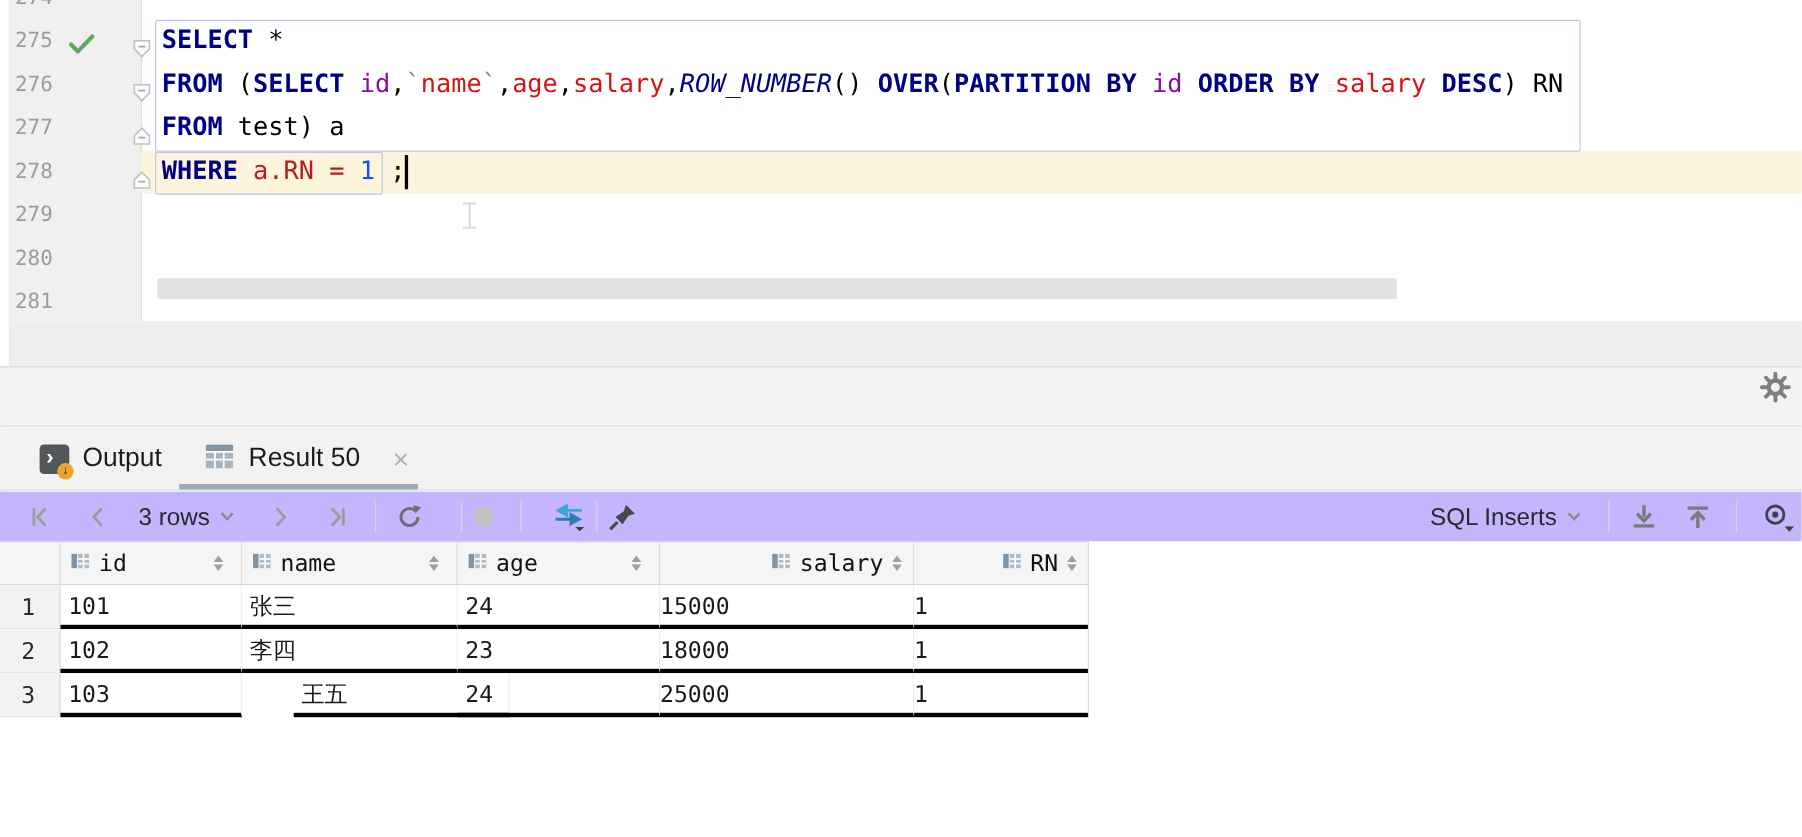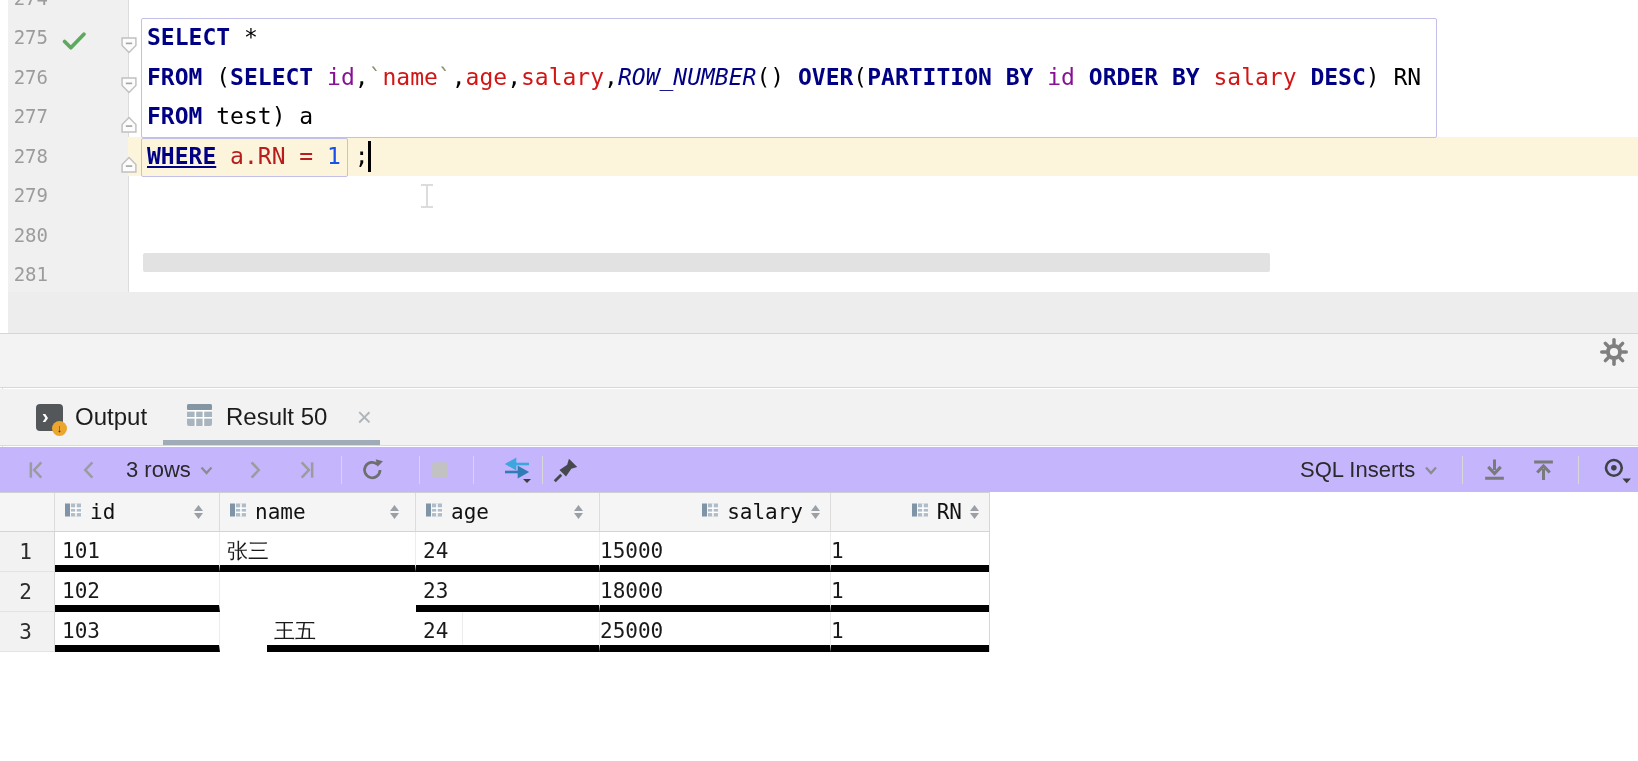--- a/index.html
+++ b/index.html
@@ -61,21 +61,21 @@
   .hcell .colic{margin-right:8px;flex:0 0 auto;}
   .hcell.align-left{padding-left:9px;}
   .hcell.align-left .sorter{margin-left:auto;margin-right:16px;}
   .hcell.align-right{justify-content:flex-end;padding-right:10px;}
   .hcell.align-right .sorter{margin-left:8px;}
   .sorter{display:flex;flex-direction:column;gap:2px;}
   .gcell{position:absolute;top:0;height:40px;box-sizing:border-box;background:#F2F2F2;border-right:1px solid #D6D6D6;
       font-family:"DejaVu Sans Mono", monospace;font-size:21px;color:#2B2B2B;line-height:40px;}
   .grow{position:absolute;left:0;width:990px;height:40px;background:#fff;}
   .dcell{position:absolute;top:0;height:40px;line-height:39px;box-sizing:border-box;
-      border-right:1px solid #ECECEC;border-bottom:7px solid #000000;
+      border-right:1px solid #ECECEC;border-bottom:4px solid #000000;
       font-family:"DejaVu Sans Mono", monospace;font-size:21px;color:#1A1A1A;white-space:nowrap;overflow:hidden;cursor:pointer;}
   .dcell.align-left{padding-left:7px;}
   .dcell.align-right{text-align:left;padding-right:8px;}
   .rownum{border-bottom:1px solid #E3E3E3;box-sizing:border-box;cursor:pointer;}
   .rownum span{display:block;width:32px;text-align:right;}
   #grid-right-border{position:absolute;left:989px;top:0;width:1px;background:#D6D6D6;}
 </style>
 </head>
 <body>
 
@@ -114,21 +114,21 @@
               <line x1="4.5" y1="9.5" x2="10.5" y2="9.5" stroke="#A8A8A8" stroke-width="1.6"></line>
             </svg></span>
           <span class="code"><span class="tok-kw" style="color: rgb(0, 0, 132);">FROM</span><span class="tok-plain" style="color: rgb(0, 0, 0); margin-top: 30px;"> test) a</span></span>
         </div>
         <div class="ed-line" style="top: 136.8px;">
           <span class="ln">278</span>
           <span class="fold"><svg width="16" height="17" viewBox="0 0 15 16">
               <polygon points="1,15 14,15 14,8 7.5,1.5 1,8" fill="#FCFCFC" stroke="#C0C0C0" stroke-width="1.4"></polygon>
               <line x1="4.5" y1="9.5" x2="10.5" y2="9.5" stroke="#A8A8A8" stroke-width="1.6"></line>
             </svg></span>
-          <span class="code"><span class="tok-kw" style="color: rgb(0, 0, 132); text-decoration: underline;">WHERE</span><span class="tok-plain" style="color: #b91c1c;"> a.RN = </span><span class="tok-num" style="color: rgb(23, 80, 235);">1</span><span class="tok-plain" style="color: rgb(0, 0, 0);"> ;</span></span>
+          <span class="code"><span class="tok-kw" style="color: rgb(0, 0, 132);">WHERE</span><span class="tok-plain" style="color: #b91c1c;"> a.RN = </span><span class="tok-num" style="color: rgb(23, 80, 235);">1</span><span class="tok-plain" style="color: rgb(0, 0, 0);"> ;</span></span>
         </div>
         <div class="ed-line" style="top: 176.3px;">
           <span class="ln">279</span>
         </div>
         <div class="ed-line" style="top: 215.8px;">
           <span class="ln">280</span>
         </div>
         <div class="ed-line" style="top: 255.3px;">
           <span class="ln">281</span>
         </div>
@@ -402,20 +402,21 @@
           <div class="dcell align-left" style="left: 220px; width: 196px;">张三</div>
           <div class="dcell align-left" style="left: 416px; width: 184px;">24</div>
           <div class="dcell align-right" style="left: 600px; width: 231px;">15000</div>
           <div class="dcell align-right" style="left: 831px; width: 159px;">1</div>
         </div>
         <div class="grow" style="top: 80px;">
           <div class="gcell rownum" style="left: 0px; width: 55px;">
             <span>2</span>
           </div>
           <div class="dcell align-left" style="left: 55px; width: 165px;">102</div>
+          <div class="dcell align-left" style="left: 220px; width: 196px;">李四</div>
           <div class="dcell align-left" style="left: 416px; width: 184px;">23</div>
           <div class="dcell align-right" style="left: 600px; width: 231px;">18000</div>
           <div class="dcell align-right" style="left: 831px; width: 159px;">1</div>
         </div>
         <div class="grow" style="top: 120px;">
           <div class="gcell rownum" style="left: 0px; width: 55px;">
             <span>3</span>
           </div>
           <div class="dcell align-left" style="left: 55px; width: 165px;">103</div>
           <div class="dcell align-left" style="left: 220px; width: 196px; margin-left: 47px;">王五</div>

